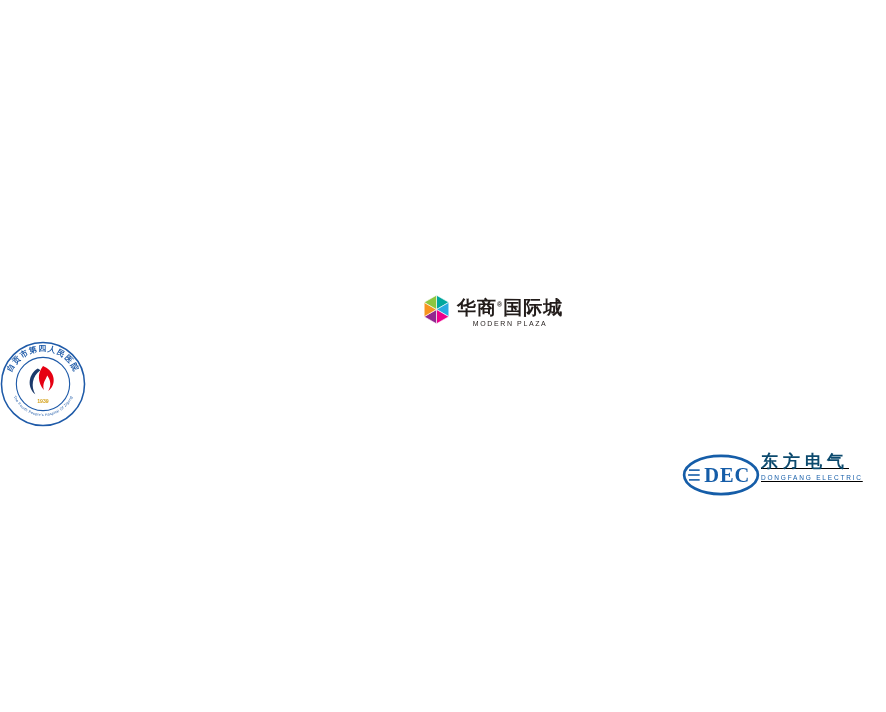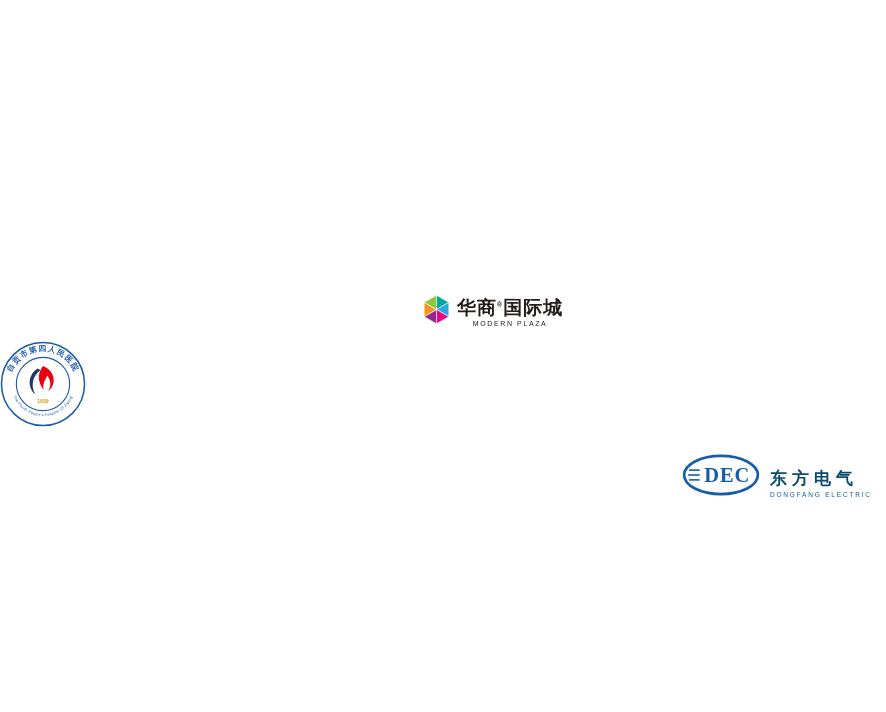--- a/index.html
+++ b/index.html
@@ -31,21 +31,21 @@
   
   .logo-hospital{position:absolute;left:0px;top:341px;width:86px;height:86px;}
   .hosp-svg{width:86px;height:86px;display:block;}
   .hosp-arc-cn{font-size:9px;font-weight:bold;fill:#1e5aa8;letter-spacing:1.5px;font-family:"Liberation Serif",serif;}
   .hosp-arc-en{font-size:4.3px;fill:#1e5aa8;letter-spacing:0.3px;font-family:"Liberation Sans",sans-serif;}
   .hosp-year{font-size:6px;font-weight:bold;fill:#d4a017;font-family:"Liberation Sans",sans-serif;}
 
   
   .logo-dec{
     position:absolute;left:681px;top:452px;
-    display:flex;align-items:flex-end;gap:9px;
+    display:flex;align-items:flex-start;text-decoration:underline;
   }
   .dec-svg{width:80px;height:46px;display:block;}
   .dec-abbr{
     font-size:23px;font-weight:bold;fill:#155da8;
     font-family:"Liberation Serif",serif;letter-spacing:1px;
   }
   .dec-textcol{display:flex;flex-direction:column;align-items:flex-start;}
   .dec-cn{
     font-size:17px;font-weight:bold;color:#0c4a6e;
     letter-spacing:5px;line-height:19px;white-space:nowrap;

